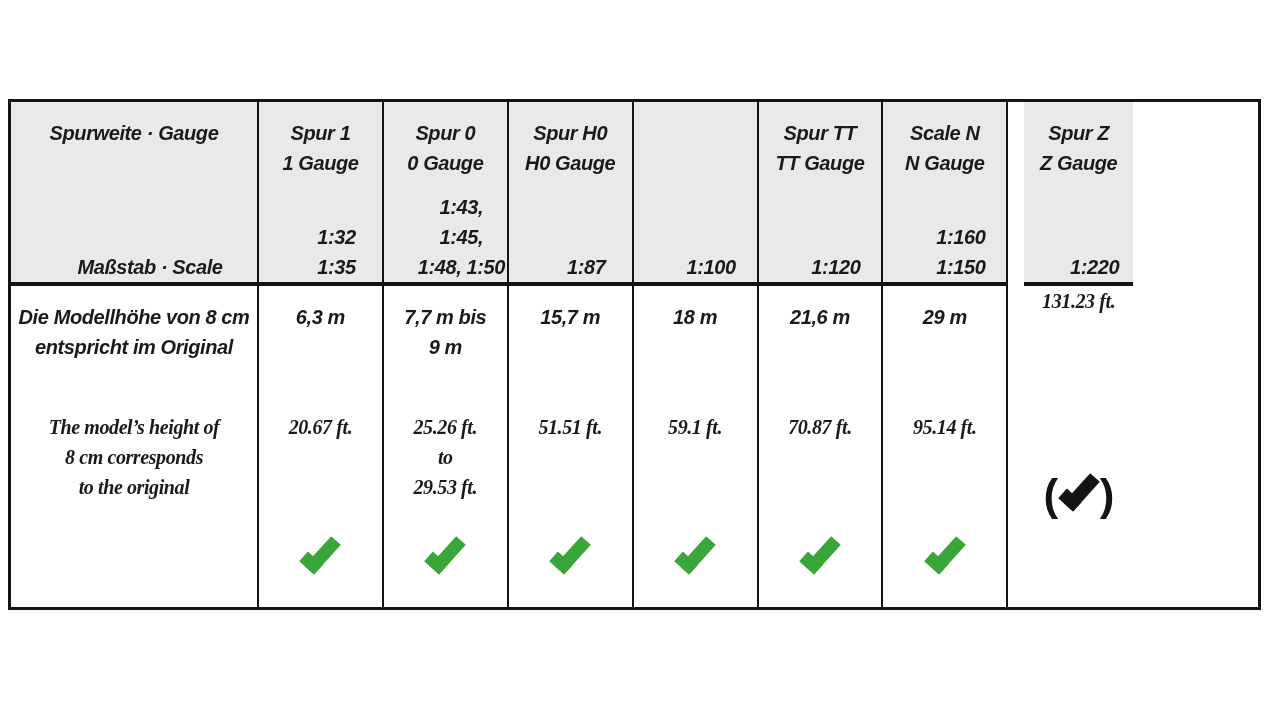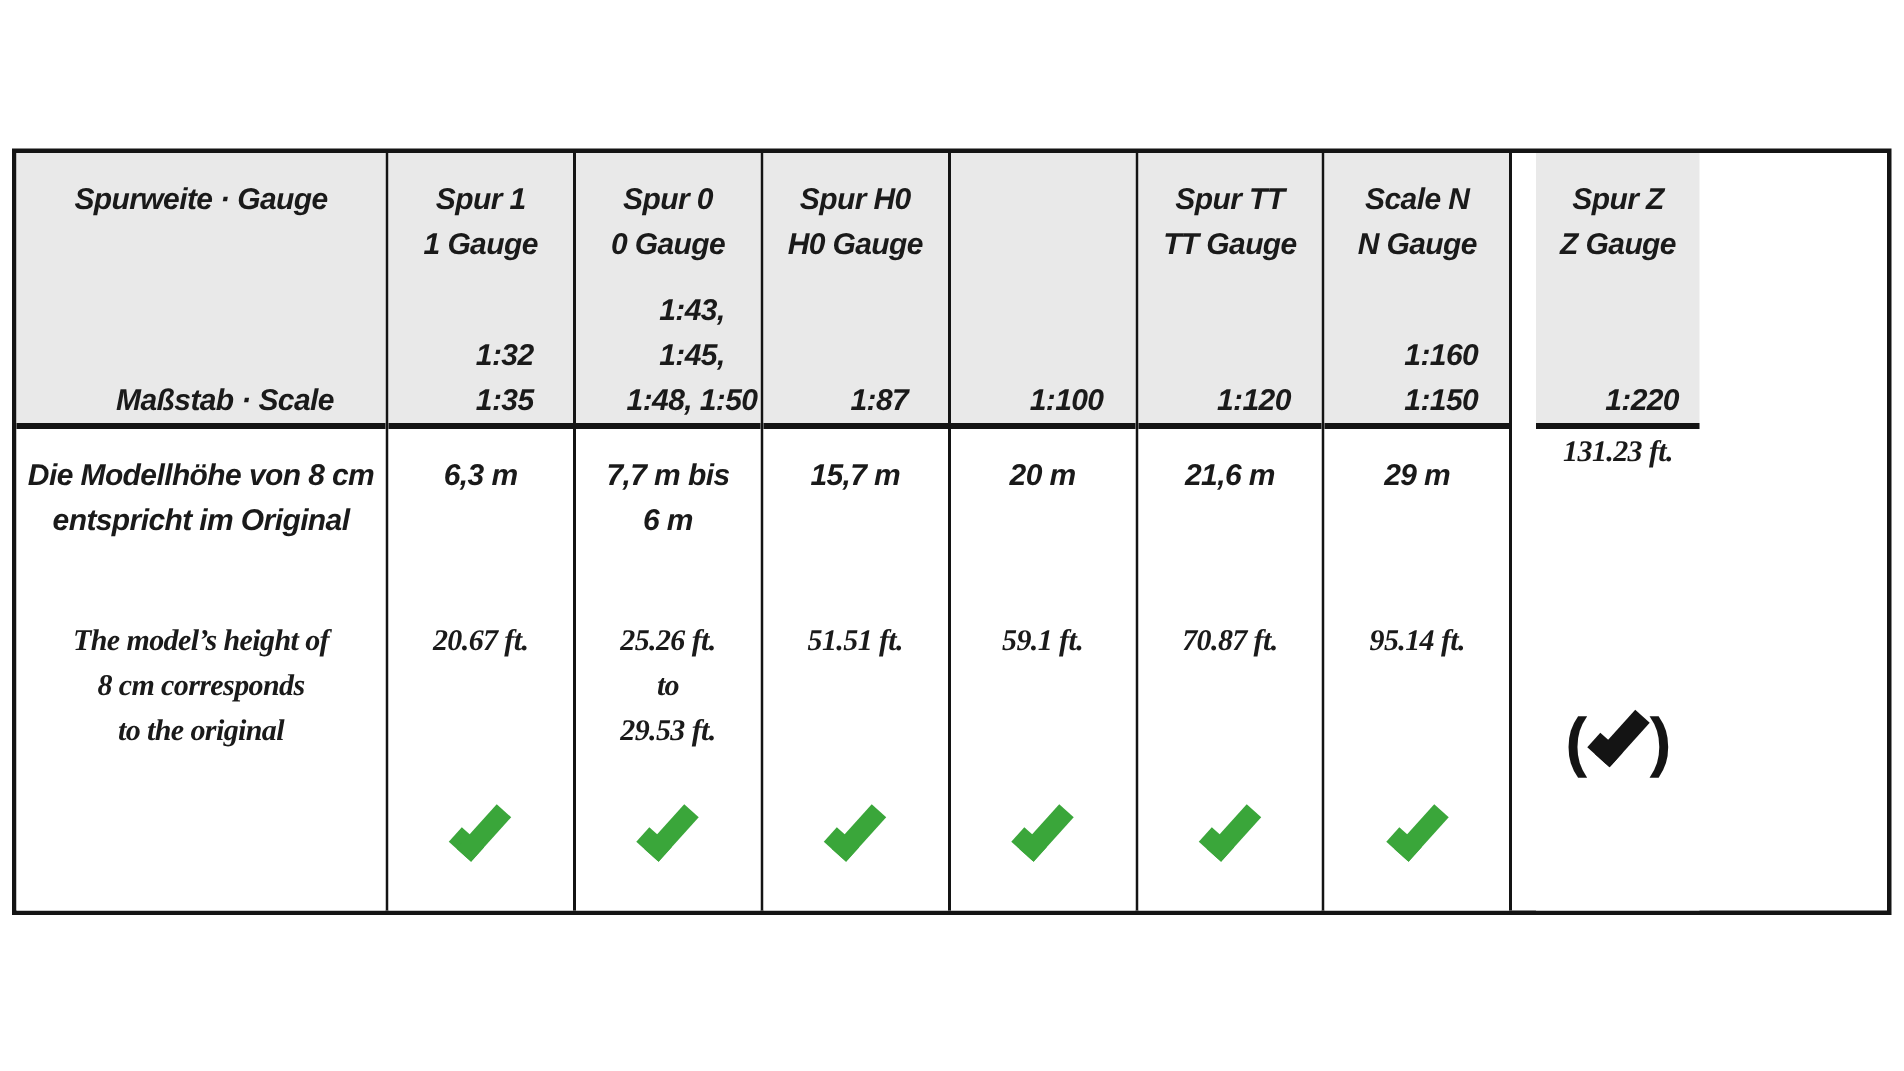--- a/index.html
+++ b/index.html
@@ -97,21 +97,21 @@
 
   <div class="col">
     <div class="cell-hdr">
       <div class="zone-g">Spur 0
 0 Gauge</div>
       <div class="zone-s">1:43, 1:45,
 1:48, 1:50</div>
     </div>
     <div class="cell-bdy">
       <div class="zone-m">7,7 m bis
-6 m</div>
+9 m</div>
       <div class="zone-f">25.26 ft.
 to
 29.53 ft.</div>
       <div class="zone-c">
         <span class="check green"></span>
       </div>
     </div>
   </div>
 
 
@@ -129,21 +129,21 @@
       </div>
     </div>
   </div>
 
   <div class="col">
     <div class="cell-hdr">
       <div class="zone-g"></div>
       <div class="zone-s">1:100</div>
     </div>
     <div class="cell-bdy">
-      <div class="zone-m">20 m</div>
+      <div class="zone-m">18 m</div>
       <div class="zone-f">59.1 ft.</div>
       <div class="zone-c">
         <span class="check green"></span>
       </div>
     </div>
   </div>
 
   <div class="col">
     <div class="cell-hdr">
       <div class="zone-g">Spur TT

